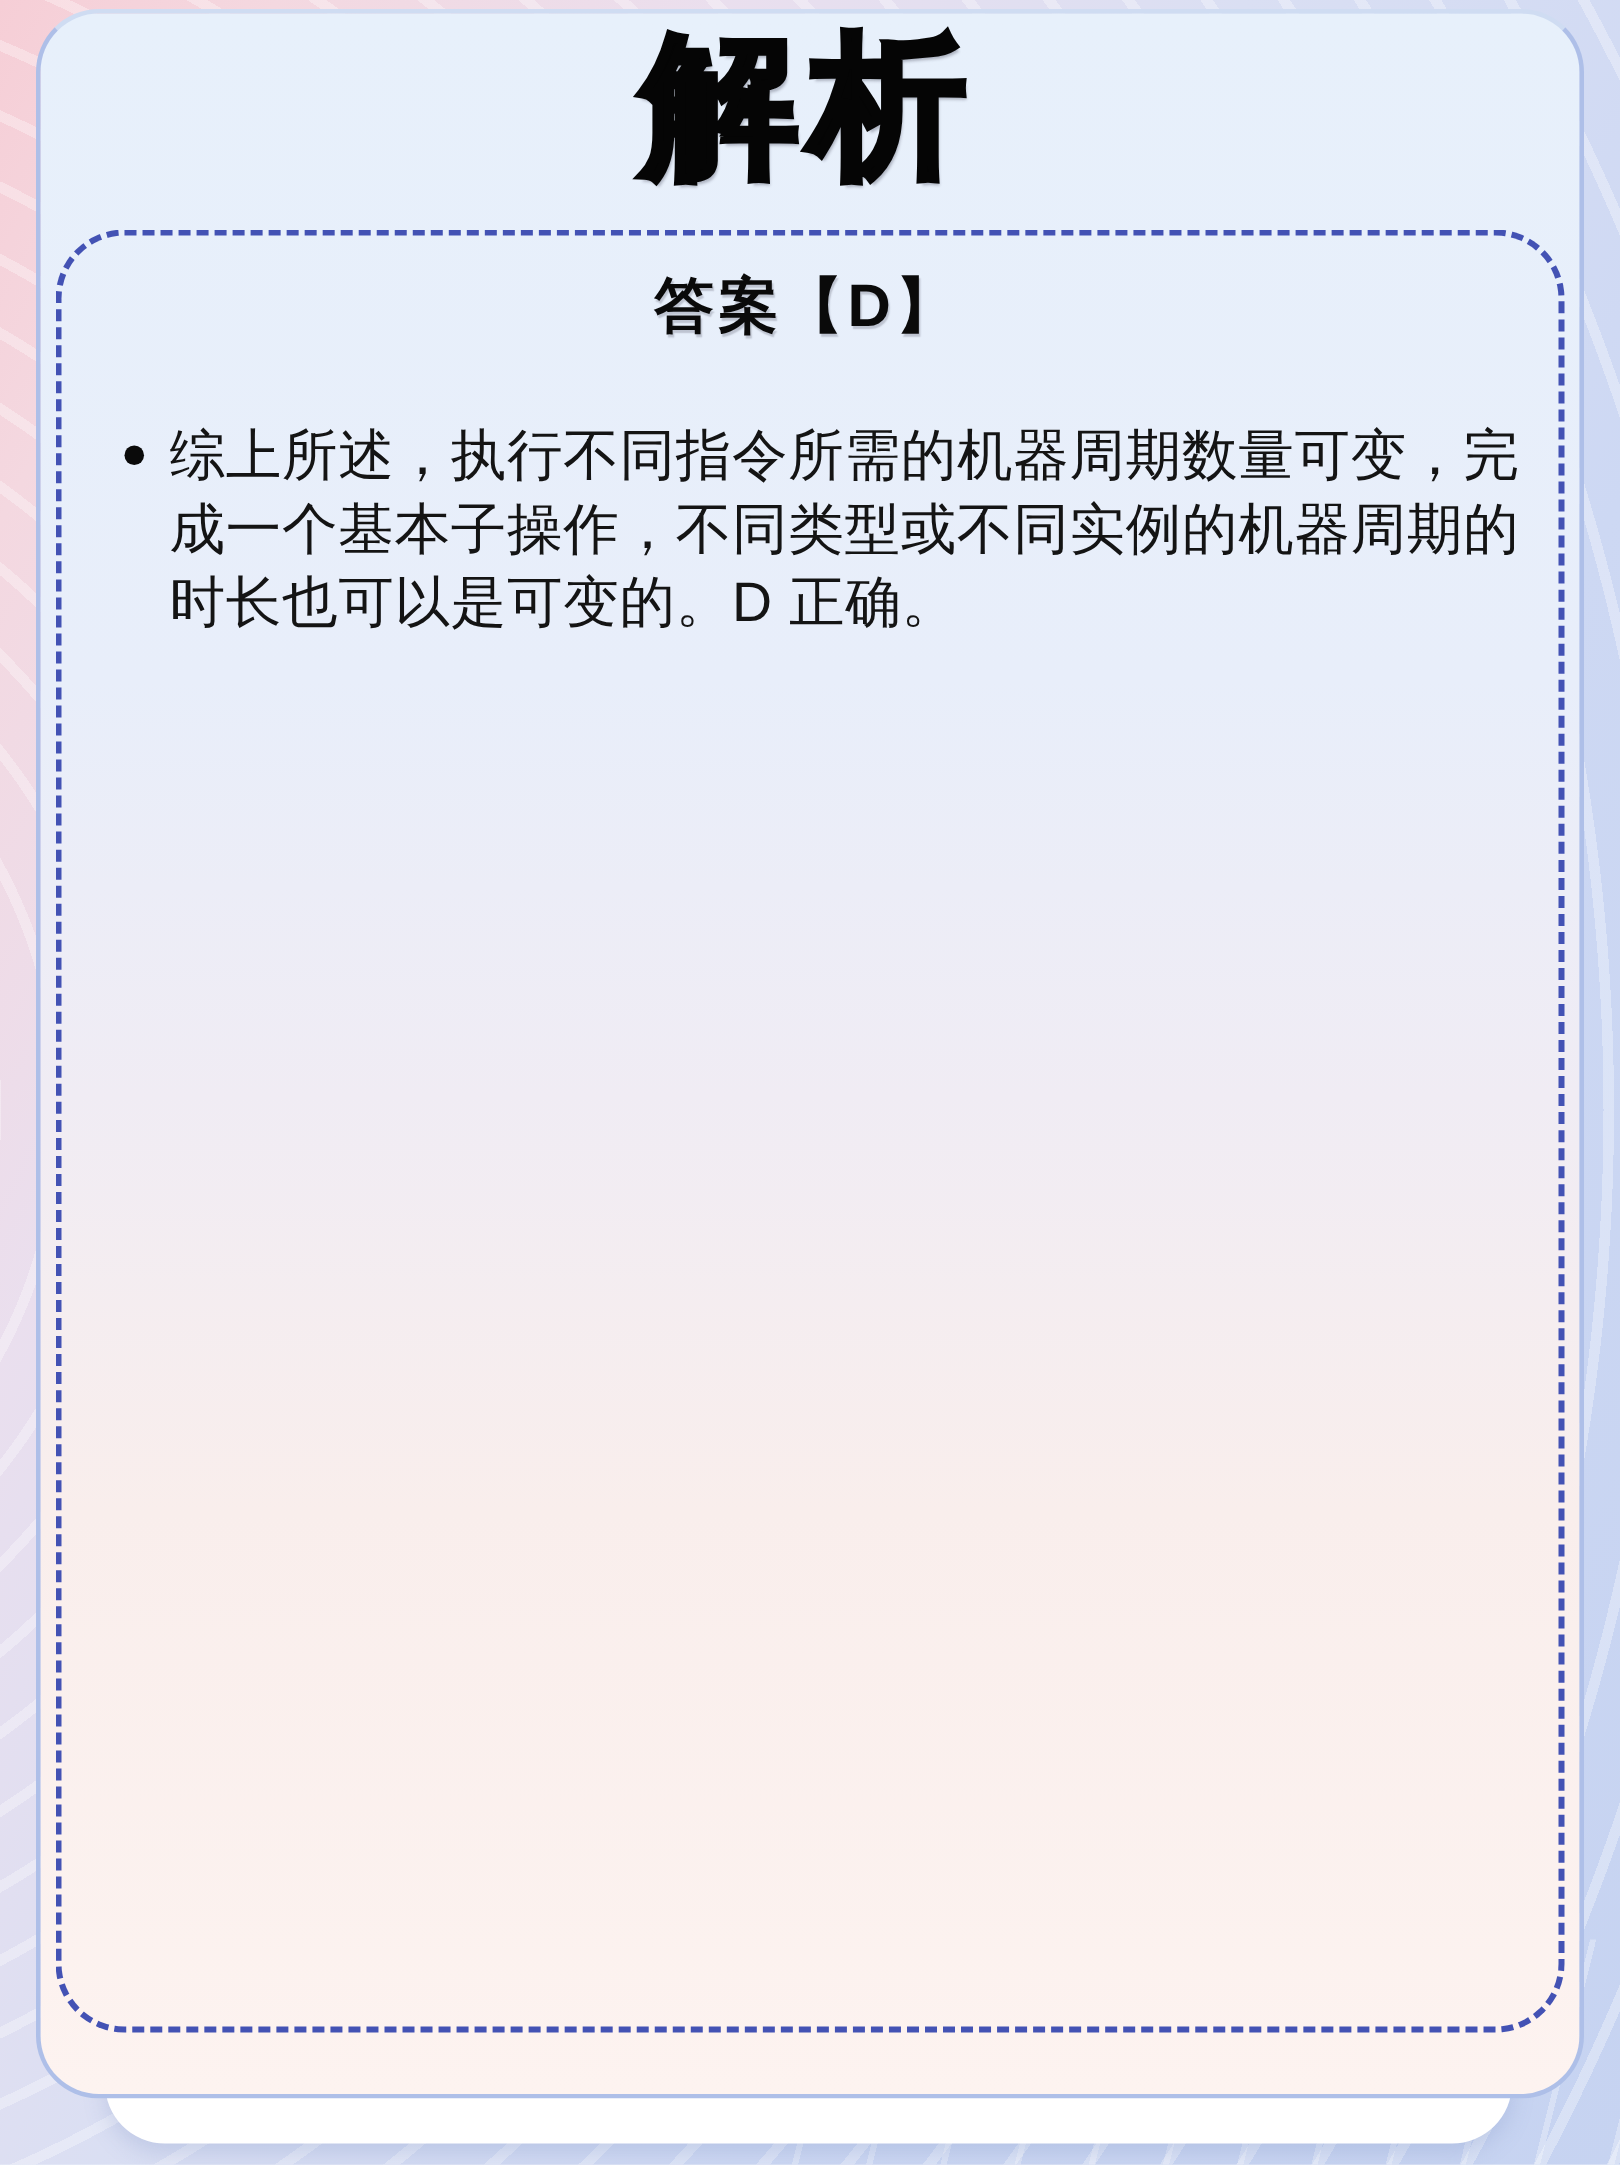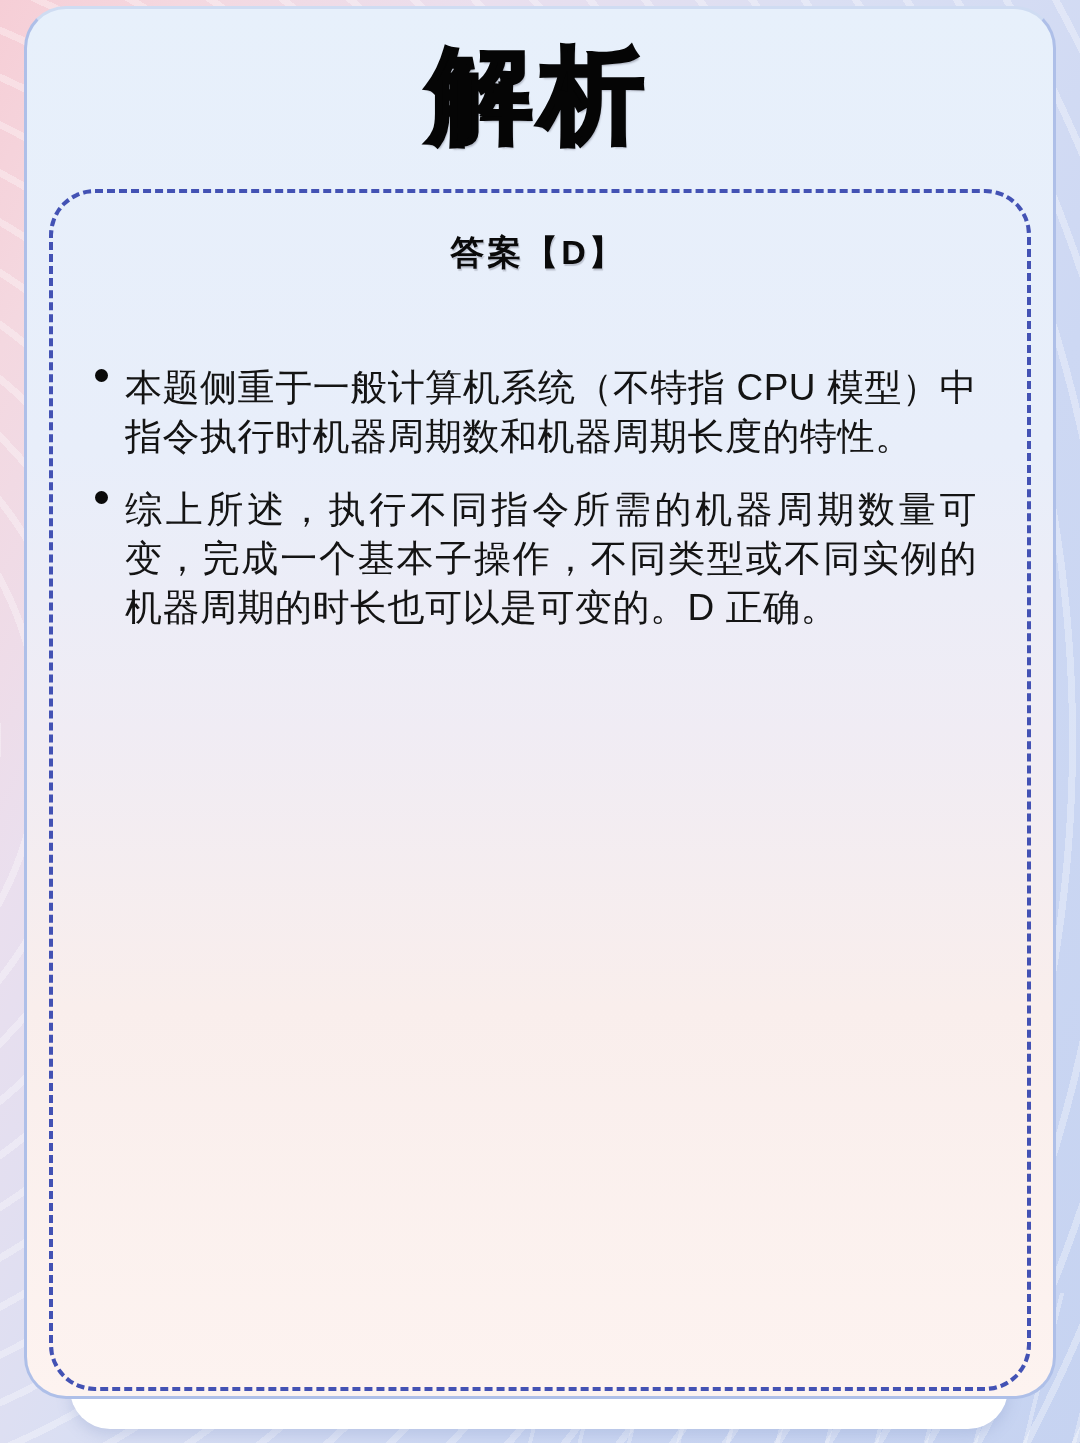--- a/index.html
+++ b/index.html
@@ -1,15 +1,15 @@
 <!DOCTYPE html>
 <html><head>
 <meta charset="utf-8">
 <style>
-  * { margin: 0; padding: 12px; box-sizing: border-box; }
+  * { margin: 0; padding: 0; box-sizing: border-box; }
 
   html, body {
     width: 1080px;
     height: 1443px;
     font-family: "Liberation Sans", sans-serif;
     overflow: hidden;
   }
 
   
   .page-bg {
@@ -89,21 +89,21 @@
   .answer-box {
     margin: 22px 10px 0 10px;
     height: 1202px;
     border: 4px dashed #4352b4;
     border-radius: 46px;
     padding: 16px 26px 0 22px;
   }
 
   .answer-label {
     text-align: center;
-    font-size: 34px;
+    font-size: 40px;
     line-height: 62px;
     font-weight: 600;
     color: #0a0a0a;
     letter-spacing: 3px;
     text-shadow: 1px 2px 1px rgba(40,40,60,0.22);
   }
 
   
   .bullet-list {
     list-style: none;
@@ -138,17 +138,16 @@
 <div class="deco-lines"></div>
 <div class="card-back"></div>
 
 <div class="card">
   <h1 class="page-title">解析</h1>
 
   <div class="answer-box">
     <div class="answer-label">答案【D】</div>
 
     <ul class="bullet-list">
-      <li>本题侧重于一般计算机系统（不特指 CPU 模型）中指令执行时机器周期数和机器周期长度的特性。</li>
       <li>综上所述，执行不同指令所需的机器周期数量可变，完成一个基本子操作，不同类型或不同实例的机器周期的时长也可以是可变的。D 正确。</li>
     </ul>
   </div>
 </div>
 
 </body></html>

